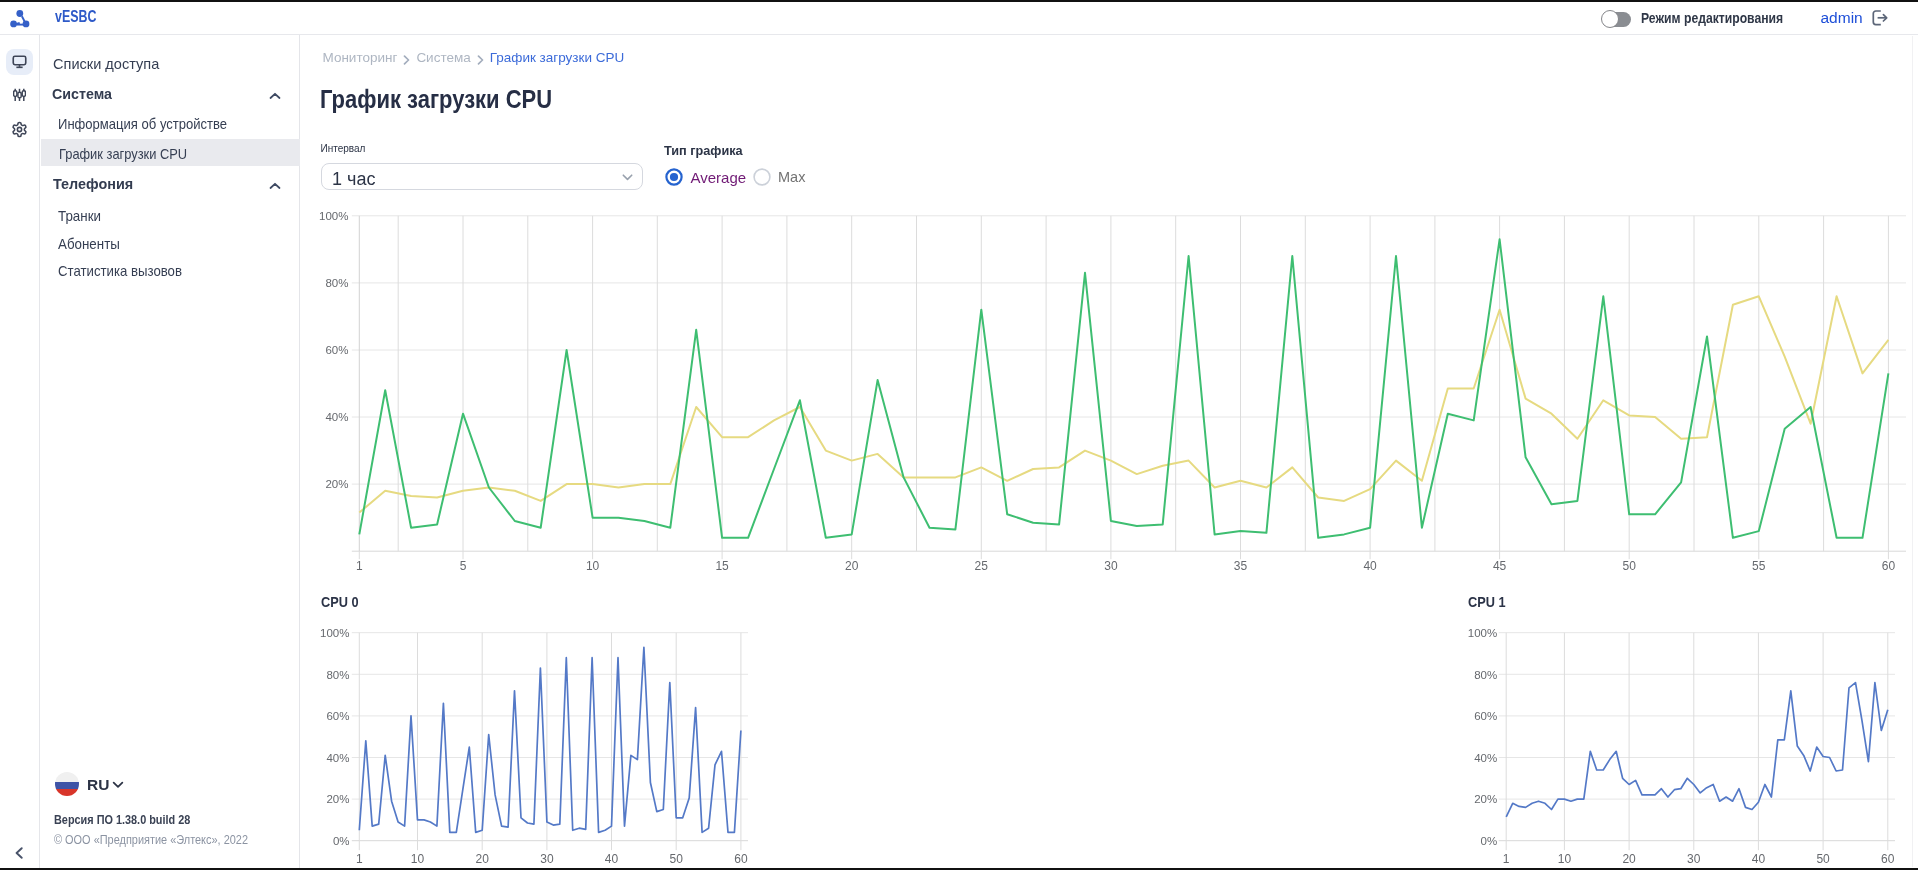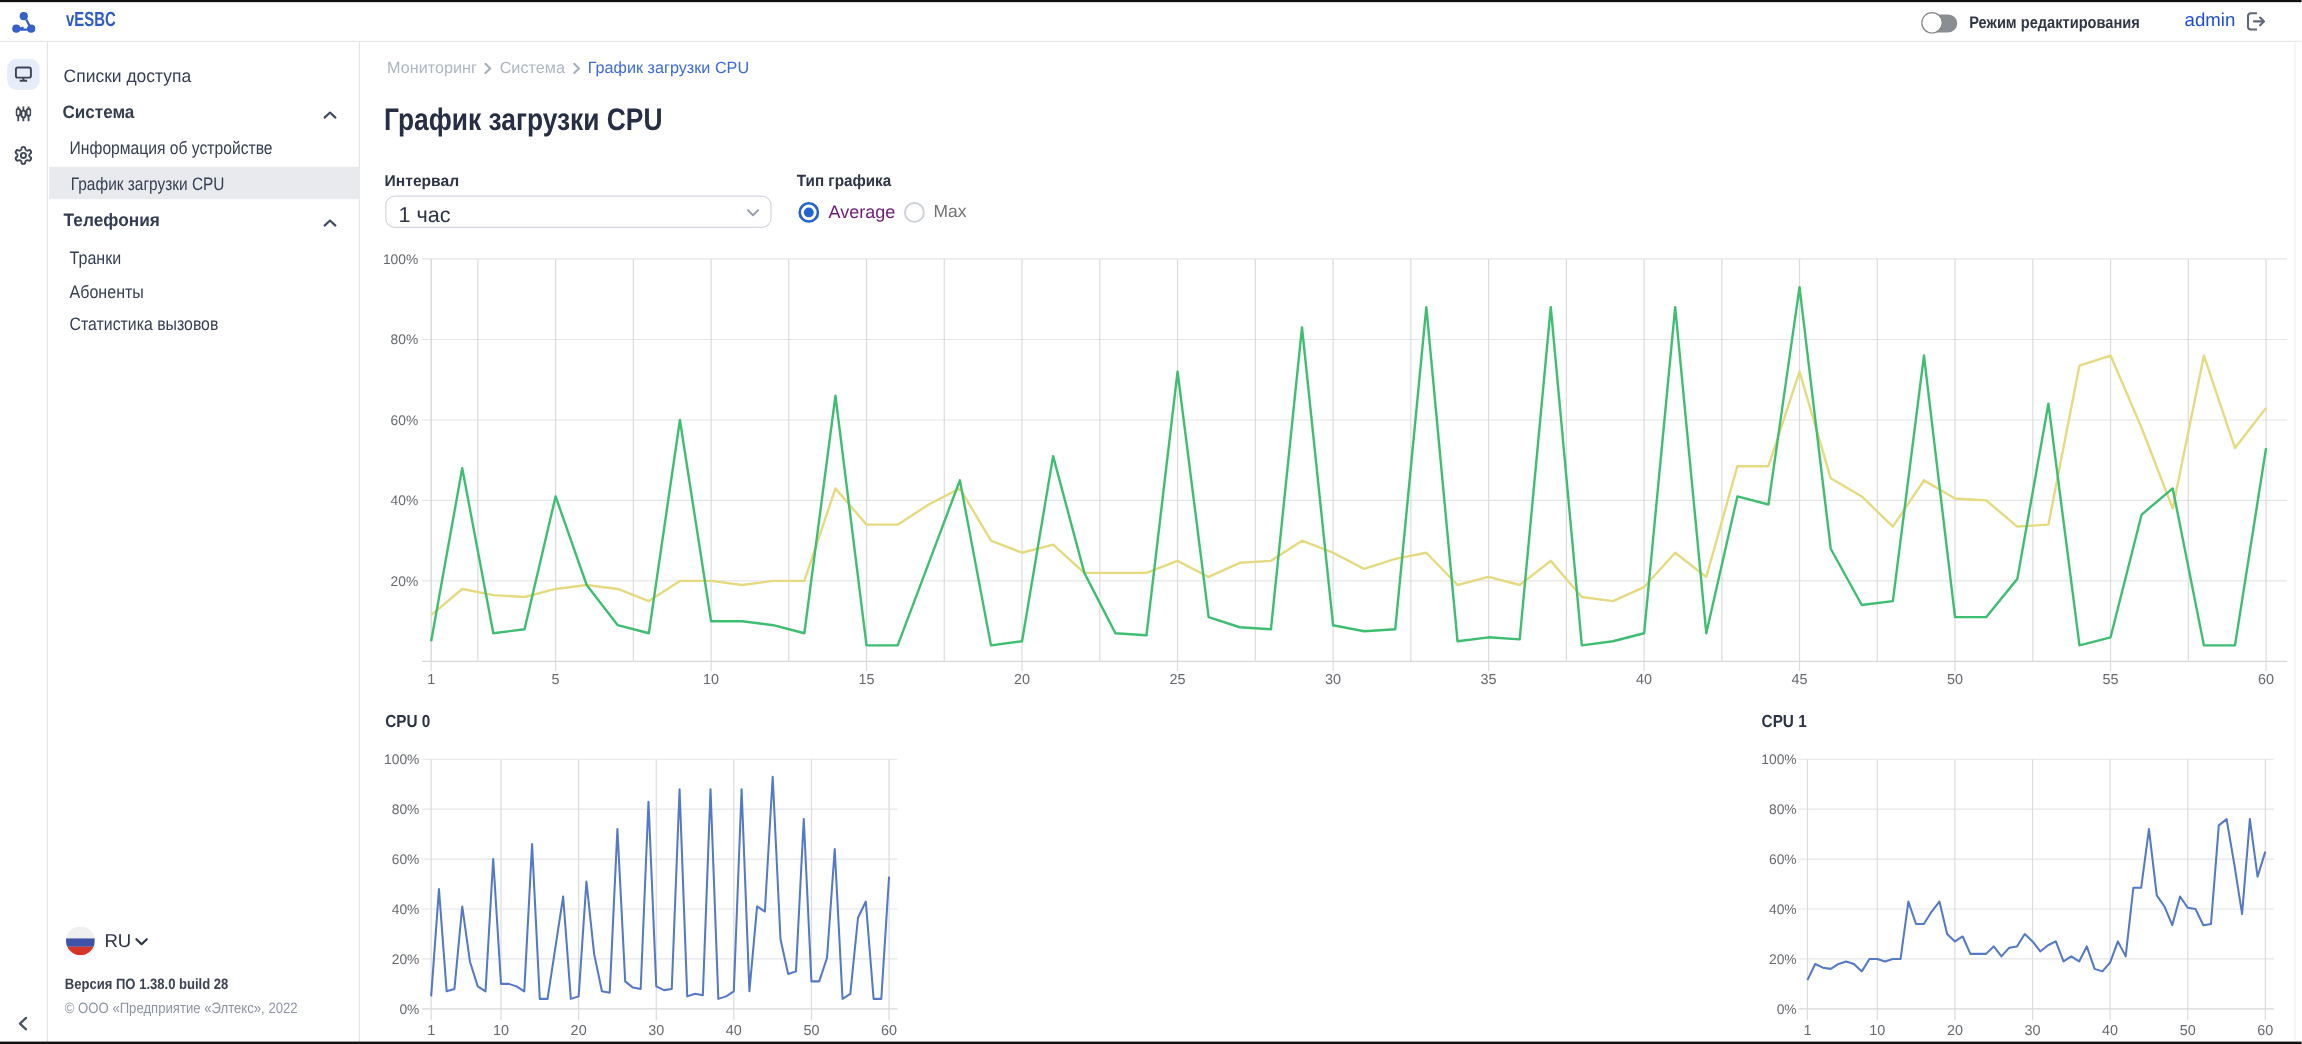--- a/index.html
+++ b/index.html
@@ -70,42 +70,42 @@
 </svg>
 <svg class="abs" style="left:269px;top:181.5px" width="12" height="8" viewBox="0 0 12 8">
   <polyline points="1.5,6 6,1.8 10.5,6" fill="none" stroke="#3f4a63" stroke-width="1.8" stroke-linecap="round" stroke-linejoin="round"></polyline>
 </svg>
 
 <div class="abs" style="left:54.5px;top:772px;width:24px;height:24px;border-radius:50%;overflow:hidden">
   <div style="height:9.5px;background:#f0f0f0"></div>
   <div style="height:7.25px;background:#3e53a6"></div>
   <div style="height:7.25px;background:#d8352a"></div>
 </div>
-<div class="abs" style="left:87px;top:775.5px;font-size:15.5px;font-weight:normal;color:#2c3345">RU</div>
+<div class="abs" style="left:87px;top:775.5px;font-size:15.5px;font-weight:bold;color:#2c3345">RU</div>
 <svg class="abs" style="left:112px;top:781px" width="12" height="8" viewBox="0 0 13 8">
   <polyline points="1.8,1.5 6.5,6 11.2,1.5" fill="none" stroke="#2c3345" stroke-width="1.9" stroke-linecap="round" stroke-linejoin="round"></polyline>
 </svg>
 <div class="abs" style="left:54px;top:812.5px;font-size:12.5px;font-weight:bold;color:#3a4254;transform:scaleX(.87);transform-origin:left">Версия ПО 1.38.0 build 28</div>
 <div class="abs" style="left:54px;top:832.5px;font-size:12.5px;color:#8b93a2;transform:scaleX(.875);transform-origin:left">© ООО «Предприятие «Элтекс», 2022</div>
 
-<div class="abs" style="left:322.5px;top:48.8px;height:16px;display:flex;align-items:center;font-size:13.5px">
+<div class="abs" style="left:322.5px;top:48.8px;height:16px;display:flex;align-items:flex-end;font-size:13.5px">
   <span style="color:#aeb6c2">Мониторинг</span>
   <svg style="margin:1px 6px 0" width="7" height="10" viewBox="0 0 7 10">
       <polyline points="1.5,1.2 5.5,5 1.5,8.8" fill="none" stroke="#a3adbd" stroke-width="1.7" stroke-linecap="round" stroke-linejoin="round"></polyline>
     </svg>
   <span style="color:#aeb6c2">Система</span>
   <svg style="margin:1px 6px 0" width="7" height="10" viewBox="0 0 7 10">
       <polyline points="1.5,1.2 5.5,5 1.5,8.8" fill="none" stroke="#a3adbd" stroke-width="1.7" stroke-linecap="round" stroke-linejoin="round"></polyline>
     </svg>
   <span style="color:#3c6bd9">График загрузки CPU</span>
 </div>
 
 <div class="abs" style="left:319.5px;top:84px;font-size:26px;font-weight:bold;color:#262e45;transform:scaleX(.845);transform-origin:left">График загрузки CPU</div>
 
-<div class="abs" style="left:320.5px;top:143px;font-size:13px;font-weight:bold;color:#2c3446">Интервал</div>
+<div class="abs" style="left:320.5px;top:143px;font-size:10px;font-weight:normal;color:#2c3446">Интервал</div>
 <div class="abs" style="left:320.5px;top:163.4px;width:322.5px;height:27px;border:1px solid #d5d8df;border-radius:8px;background:#fff"></div>
 <div class="abs" style="left:332px;top:169px;font-size:18px;color:#2c3446">1 час</div>
 <svg class="abs" style="left:622px;top:173.5px" width="11" height="7" viewBox="0 0 11 7">
     <polyline points="1.3,1.2 5.5,5.4 9.7,1.2" fill="none" stroke="#98a1ad" stroke-width="1.6" stroke-linecap="round" stroke-linejoin="round"></polyline>
   </svg>
 <div class="abs" style="left:663.5px;top:143px;font-size:13.5px;font-weight:bold;color:#2c3446;transform:scaleX(.94);transform-origin:left">Тип графика</div>
 <svg class="abs" style="left:665px;top:167.5px" width="18" height="18" viewBox="0 0 18 18">
   <circle cx="9" cy="9" r="7.6" fill="#fff" stroke="#2563cf" stroke-width="2.2"></circle>
   <circle cx="9" cy="9" r="4.1" fill="#2563cf"></circle>
 </svg>

